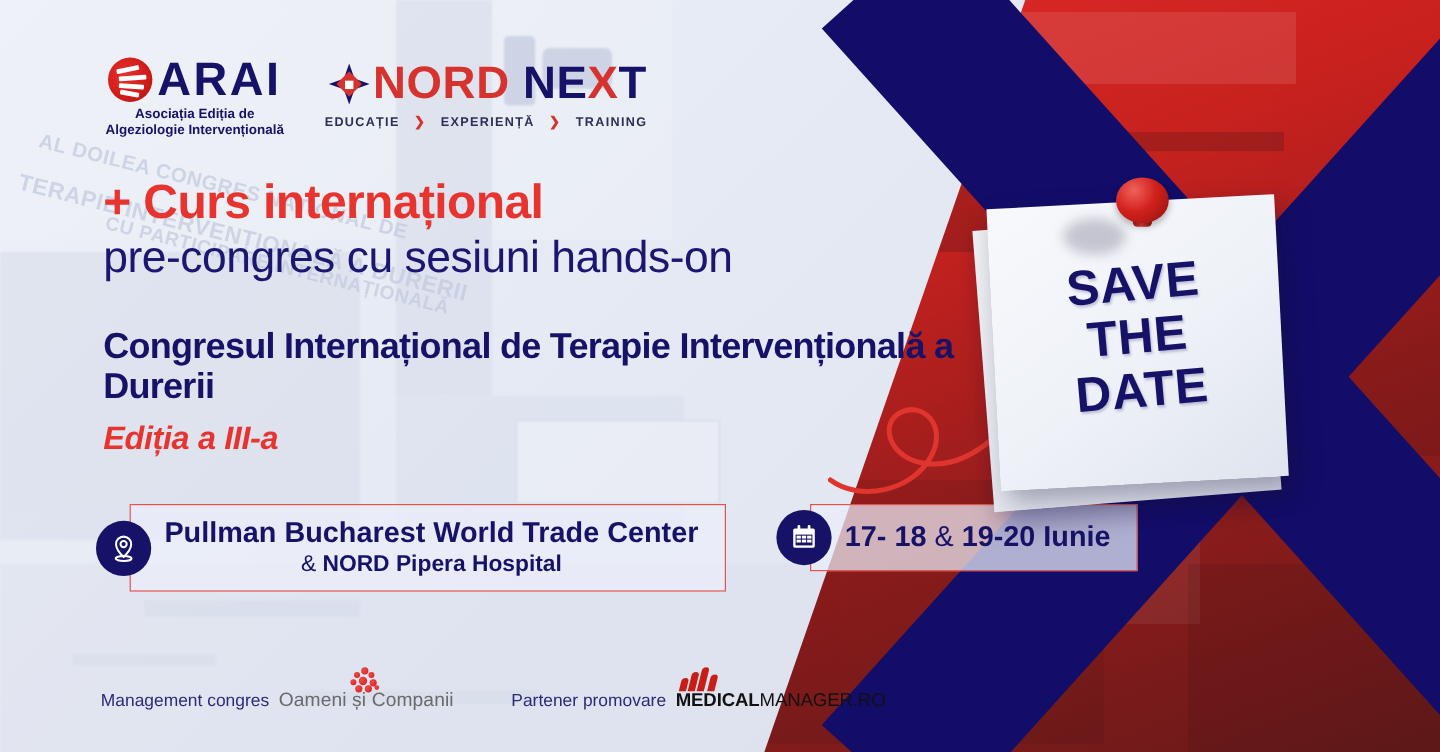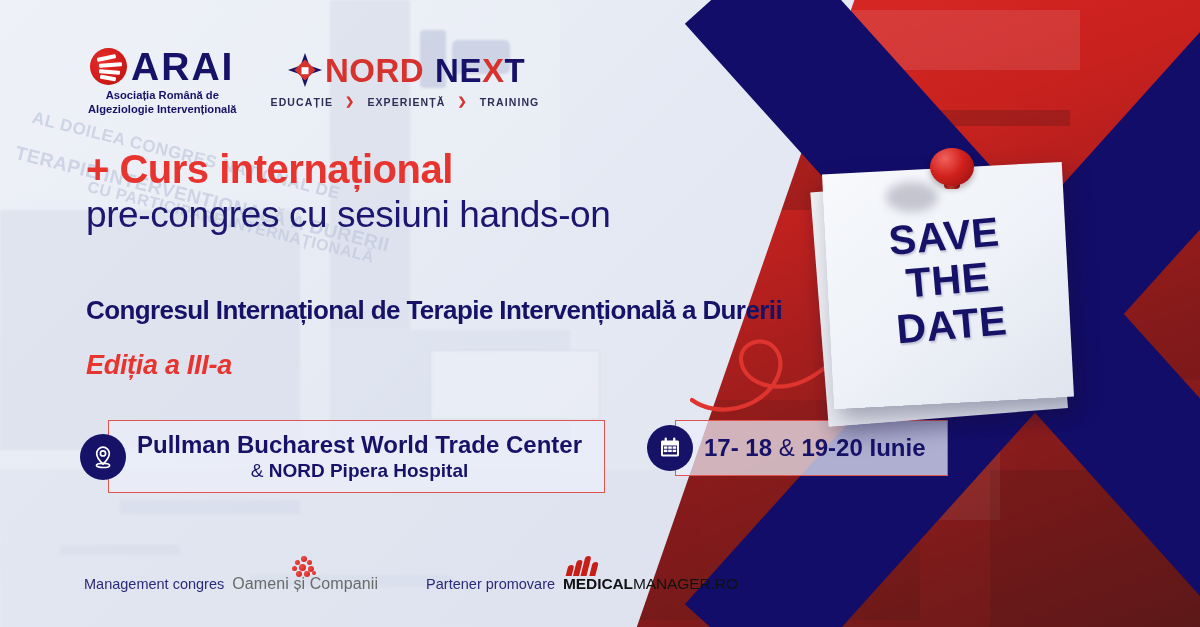--- a/index.html
+++ b/index.html
@@ -89,21 +89,21 @@
   }
   .nn-core {
     position:absolute; left:50%; top:50%; width:15px; height:15px;
     transform:translate(-50%,-50%) rotate(45deg);
     background:#d7332e;
   }
   .nn-core::after{
     content:""; position:absolute; left:50%; top:50%; width:7px; height:7px;
     transform:translate(-50%,-50%) rotate(45deg); background:#fff;
   }
-  .nn-word { font-size:33px; font-weight:700; line-height:1; letter-spacing:.5px; }
+  .nn-word { font-size:38px; font-weight:700; line-height:1; letter-spacing:.5px; }
   .nn-nord { color:#d7332e; }
   .nn-ne { color:#161268; }
   .nn-x { color:#d7332e; }
   .nn-t { color:#161268; }
   .nn-tag {
     margin-top:5px; font-size:10.5px; font-weight:700; color:#2c2f56;
     letter-spacing:1.1px; display:flex; align-items:center; gap:12px;
   }
   .nn-tag .chev { color:#d7332e; font-size:11px; }
 
@@ -113,22 +113,22 @@
     font-size:40px; font-weight:700; color:#e8342f; line-height:1.05;
     letter-spacing:-.5px;
   }
   .kicker-navy {
     position:absolute; left:86px; top:195px;
     font-size:37px; font-weight:400; color:#1b1670; line-height:1.1;
     letter-spacing:-.4px;
   }
   .title {
     position:absolute; left:86px; top:272px;
-    font-size:26px; font-weight:700; color:#161268; line-height:1.12;
-    letter-spacing:-.6px; max-width:720px;margin-top:24px;
+    font-size:30px; font-weight:700; color:#161268; line-height:1.12;
+    letter-spacing:-.6px; max-width:720px;
   }
   .edition {
     position:absolute; left:86px; top:350px;
     font-size:27px; font-weight:700; font-style:italic; color:#e8342f;
     letter-spacing:-.3px;
   }
 
   
   .info-row { position:absolute; left:80px; top:420px; display:flex; align-items:flex-start; gap:42px; }
   .info { position:relative; display:flex; align-items:center; }
@@ -252,21 +252,21 @@
       <div class="arai-row">
         <div class="arai-mark">
           <i style="left:7px;  top:8px;  width:19px; height:4px; transform:rotate(-12deg);"></i>
           <i style="left:9px;  top:15px; width:23px; height:4px; transform:rotate(-4deg);"></i>
           <i style="left:9px;  top:22px; width:21px; height:4px; transform:rotate(4deg);"></i>
           <i style="left:10px; top:28px; width:16px; height:4px; transform:rotate(10deg);"></i>
         </div>
         <div class="arai-word">ARAI</div>
       </div>
       <div class="arai-sub">
-        <div>Asociația Română de</div>
+        <div>Asociația Ediția de</div>
         <div>Algeziologie Intervențională</div>
       </div>
     </div>
 
     <div class="nordnext">
       <div class="nn-row">
         <div class="nn-star">
           <span style="transform:translate(-50%,-100%); border-width:0 6px 17px 6px; border-bottom-color:#161268;"></span>
           <span style="transform:translate(-50%,0);      border-width:17px 6px 0 6px; border-top-color:#161268;"></span>
           <span style="transform:translate(-100%,-50%);  border-width:6px 17px 6px 0;  border-right-color:#161268;"></span>

